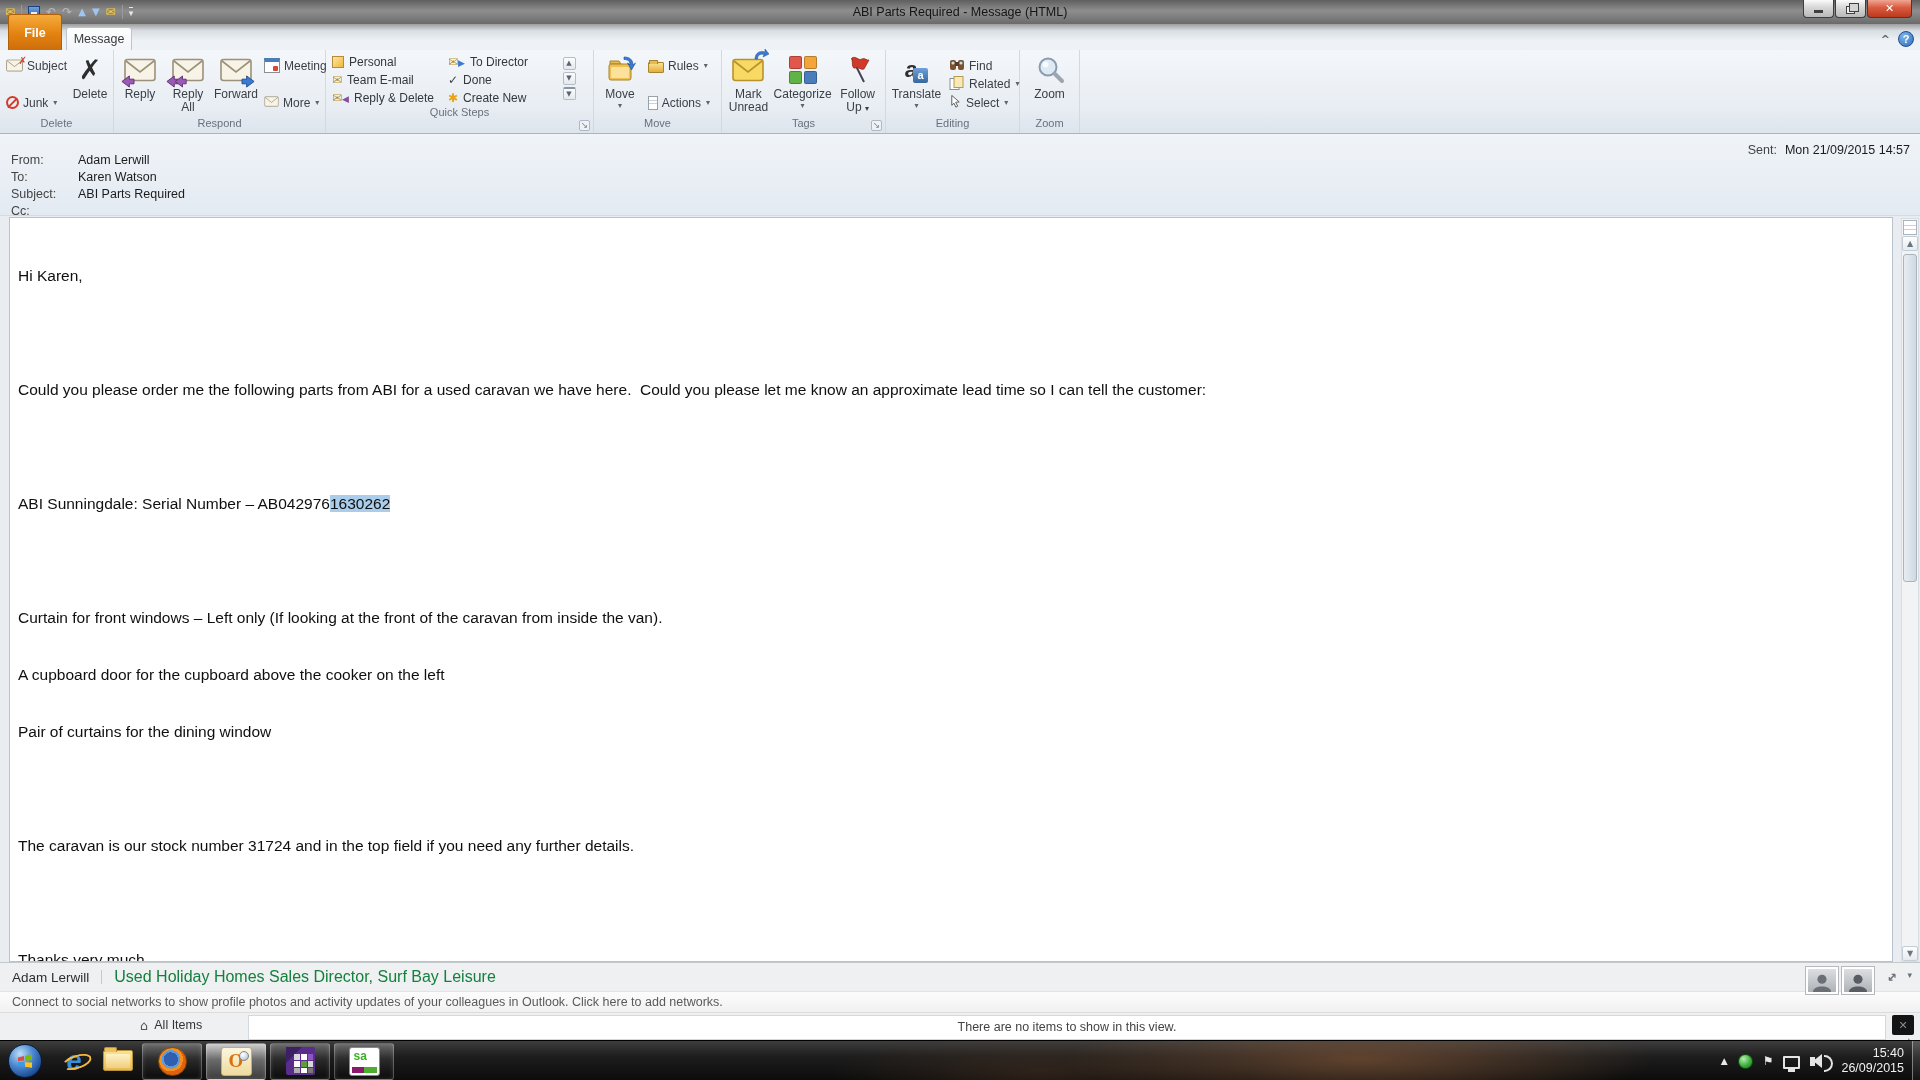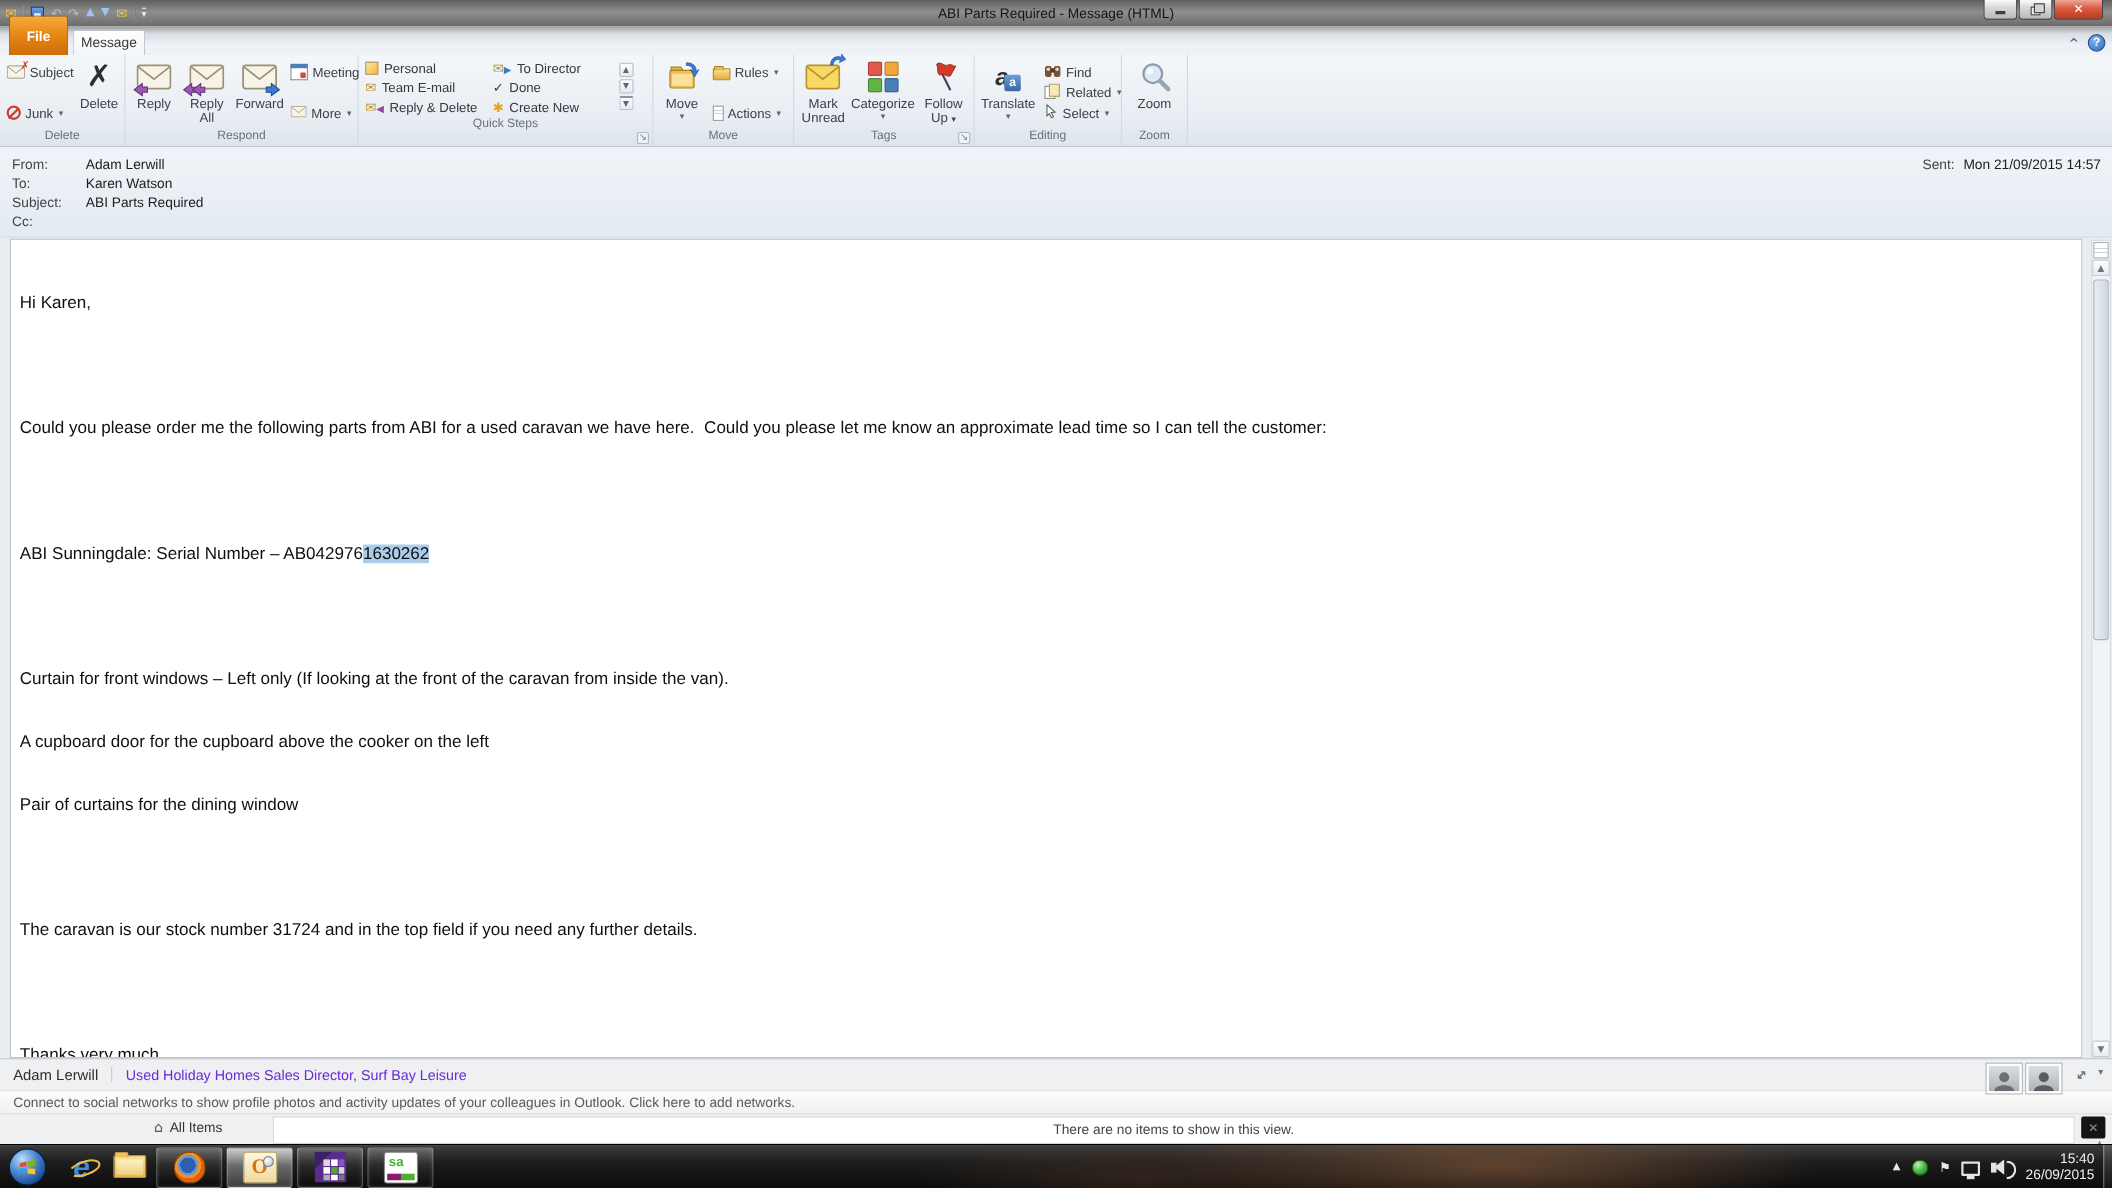--- a/index.html
+++ b/index.html
@@ -94,21 +94,21 @@
   .c-red{background:#e2574c}.c-org{background:#f3a53a}.c-grn{background:#62b346}.c-blu{background:#4a7ebb}
   .trans-a{font-size:22px;font-weight:bold;font-style:italic;color:#2e2e2e;line-height:22px}
   .trans-b{width:15px;height:15px;background:linear-gradient(#6fa0d8,#34689e);border-radius:2px;color:#fff;
     font-size:11px;font-weight:bold;display:flex;align-items:center;justify-content:center;margin-left:-4px;margin-top:10px}
 
   
   .midbg{position:absolute;left:0;top:134px;width:1920px;height:828px;background:#e9ecf0}
   .msghdr{position:absolute;left:0;top:134px;width:1920px;height:82px;
     background:linear-gradient(#f0f4f8,#e3eaf2);border-bottom:1px solid #d4dbe3;font-size:12.5px}
   .hrow{display:flex;height:17px;align-items:center}
-  .hrow:first-child{margin-top:7px}
+  .hrow:first-child{margin-top:17px}
   .hlabel{width:78px;padding-left:11px;color:#444}
   .hvalue{color:#1c1c1c}
   .sent{position:absolute;right:10px;top:9px;color:#444}
   .sent b{font-weight:normal;color:#1c1c1c;margin-left:8px}
 
   
   .bodyframe{position:absolute;left:9px;top:217px;width:1884px;height:745px;border:1px solid #b9c3cd;background:#fff;
     padding:10px 24px 0 8px;font-size:15.5px;line-height:19px;color:#0f0f0f;white-space:pre-wrap;overflow:hidden}
   .bsp{height:19px}
   .blue{color:#1F497D}
@@ -123,21 +123,21 @@
     background:linear-gradient(#fdfdfd,#e6ebf0);border:1px solid #c4ccd4;border-radius:2px}
   .sc-thumb{width:14px;height:328px;margin-top:3px;border-radius:3px;border:1px solid #a9b4c0;
     background:linear-gradient(90deg,#e8edf2,#cfd8e1)}
   .sc-fill{flex:1}
 
   
   .ppane{position:absolute;left:0;top:962px;width:1920px;height:78px;background:#eef0f2;border-top:1px solid #c3c8cd}
   .pp-row1{height:28px;display:flex;align-items:center;padding-left:12px}
   .pp-name{font-size:13.5px;color:#2e2e2e}
   .pp-div{width:1px;height:14px;background:#c9c9c9;margin:0 12px}
-  .pp-role{font-size:13px;color:#6d28d9}
+  .pp-role{font-size:16px;color:#15803d}
   .pp-right{position:absolute;right:46px;top:4px;display:flex;gap:4px}
   .avatar{width:32px;height:27px;background:linear-gradient(#dcdfe2,#aeb2b6);border:2px solid #fff;outline:1px solid #b5b9bd;
     display:flex;align-items:flex-end;justify-content:center}
   .pp-icons{position:absolute;right:8px;top:8px;display:flex;gap:10px;color:#6b7278;font-size:12px}
   .exp{transform:rotate(-45deg);font-weight:bold}
   .socialbar{height:22px;background:linear-gradient(#fcfcfc,#f1f1f1);border-top:1px solid #e3e3e3;border-bottom:1px solid #dcdcdc;
     font-size:12.5px;color:#5a5a5a;display:flex;align-items:center;padding-left:12px}
   .pp-row3{height:27px;position:relative}
   .allitems{position:absolute;left:140px;top:5px;display:flex;align-items:center;gap:6px;font-size:12.5px;color:#333}
   .ai-ic{color:#555;font-size:13px}

